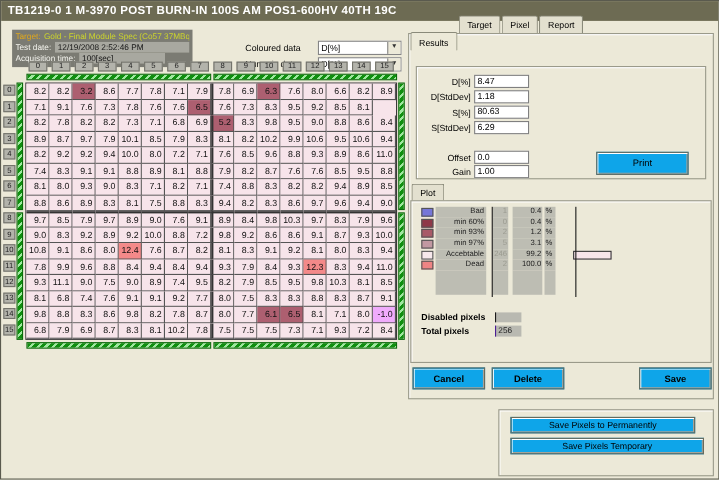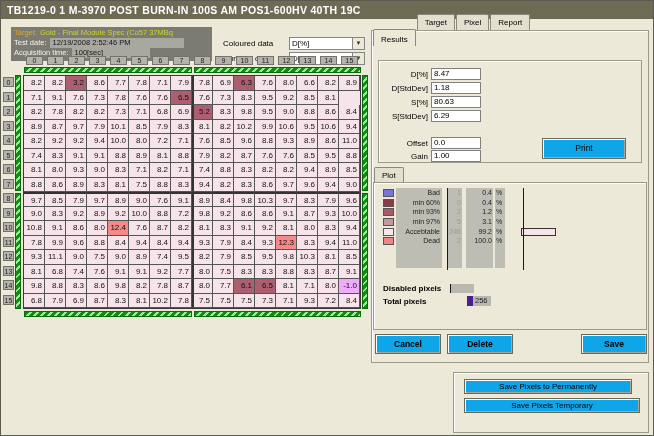--- a/index.html
+++ b/index.html
@@ -1,21 +1,21 @@
 <!DOCTYPE html>
 <html><head>
 <meta charset="utf-8">
 <style>
   html,body{margin:0;padding:0;}
   body{width:654px;height:436px;font-family:"Liberation Sans",sans-serif;}
   .window{position:relative;width:654px;height:436px;background:#ece9d8;overflow:hidden;border:1px solid #5a5a4e;box-sizing:border-box;}
   .titlebar{position:absolute;left:0;top:0;width:100%;height:18px;background:#6d6b53;color:#fff;
     font-size:10.5px;font-weight:bold;line-height:18px;padding-left:6px;box-sizing:border-box;letter-spacing:.3px;white-space:nowrap;}
   
-  .infobox{position:absolute;left:10px;top:26px;width:201px;height:34px;background:#7b7b73;padding:1px 3px;box-sizing:border-box;}
+  .infobox{position:absolute;left:10px;top:26px;width:164px;height:34px;background:#7b7b73;padding:1px 3px;box-sizing:border-box;}
   .inforow{font-size:7.5px;line-height:10px;color:#fff;white-space:nowrap;overflow:hidden;display:flex;}
   .lbl-target{color:#e0a81c;margin-right:3px;}
   .val-target{color:#ccd42c;}
   .lbl-plain{color:#f4f4ee;margin-right:3px;}
   .val-field{background:#a8a8a0;color:#141414;padding:0 3px;display:inline-block;}
   .val-date{min-width:128px;}
   .val-acq{min-width:72px;}
   
   .selrow{position:absolute;font-size:8px;color:#000;line-height:13px;}
   .combo{position:absolute;width:76px;height:13px;background:#fff;border:1px solid #858585;box-sizing:border-box;}
@@ -564,23 +564,23 @@
         <div class="lunit" style="height:22px;"></div>
       </div>
     </div>
   <div class="vline" style="left:446px;top:187px;height:82px;z-index:5;"></div>
   <div class="vline" style="left:522px;top:187px;height:82px;z-index:5;"></div>
 
   <div class="pixrow" style="left:382px;top:283px;z-index:4;">
     <div class="pixlbl">Disabled pixels</div>
     <div class="pixbox" style="border-left:1px solid #1a1a1a;"></div>
   </div>
-  <div class="pixrow" style="left:382px;top:295px;z-index:4;gap:17px;">
+  <div class="pixrow" style="left:382px;top:295px;z-index:4;">
     <div class="pixlbl">Total pixels</div>
-    <div class="pixbox" style="border-left:6px solid #4c1d95;height:10px;line-height:10px;">256</div>
+    <div class="pixbox" style="border-left:1px solid #4c1d95;height:10px;line-height:10px;">256</div>
   </div>
 
   <div class="btn btn-main" style="left:374px;top:333px;width:66px;height:20px;line-height:18px;z-index:2;">Cancel</div>
   <div class="btn btn-main" style="left:446px;top:333px;width:66px;height:20px;line-height:18px;z-index:2;">Delete</div>
   <div class="btn btn-main" style="left:580px;top:333px;width:66px;height:20px;line-height:18px;z-index:2;">Save</div>
 
   <div class="groupbox" style="left:452px;top:371px;width:196px;height:61px;">
     <div class="btn btn-small" style="left:10px;top:6px;width:168px;height:15px;line-height:13px;">Save Pixels to Permanently</div>
     <div class="btn btn-small" style="left:10px;top:25px;width:176px;height:15px;line-height:13px;">Save Pixels Temporary</div>
   </div>

